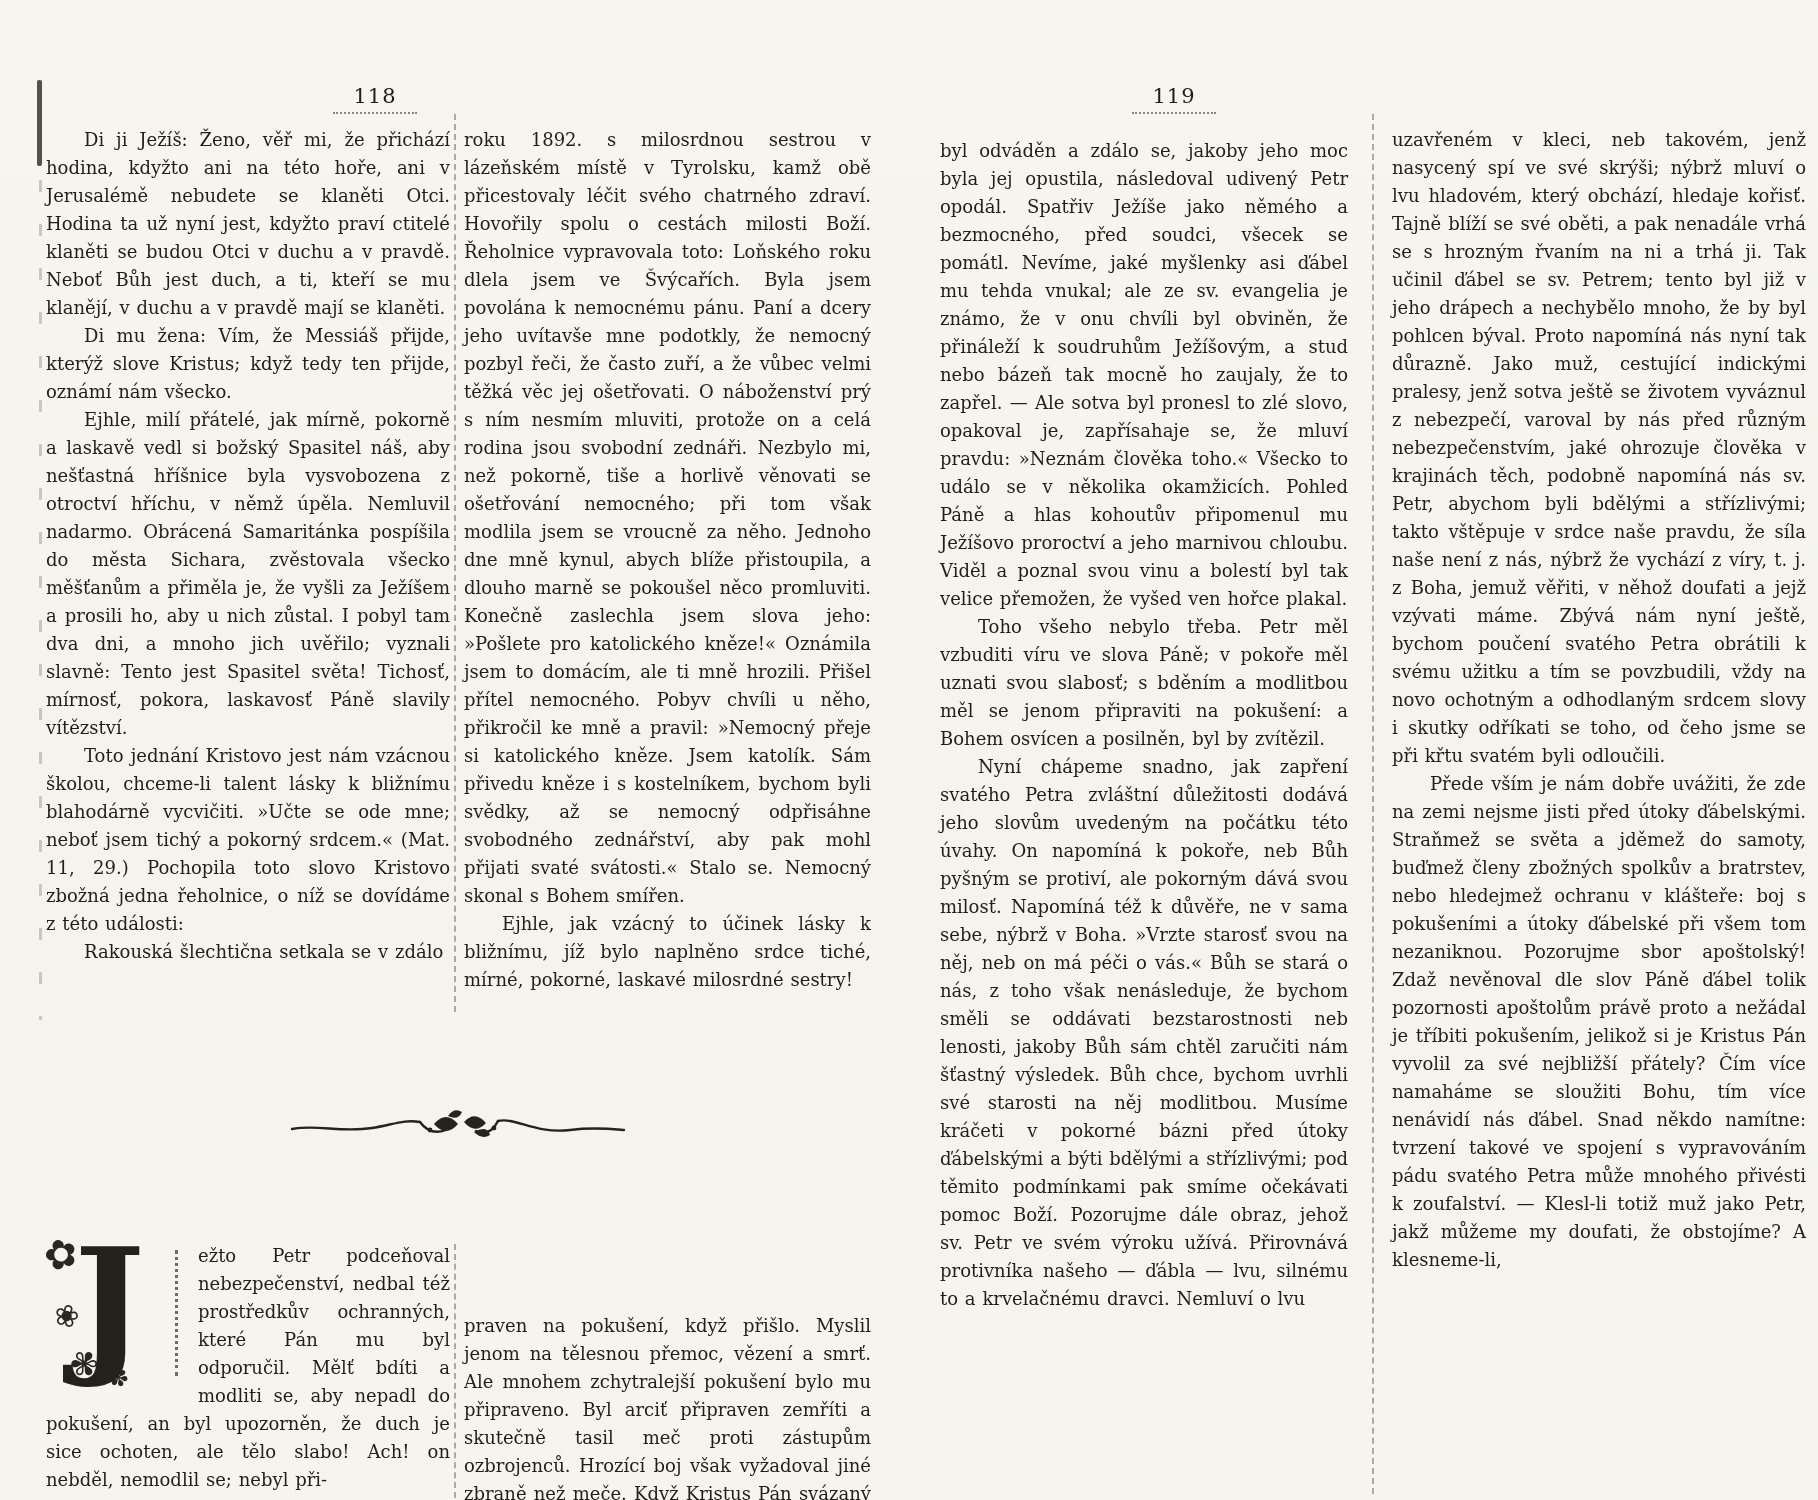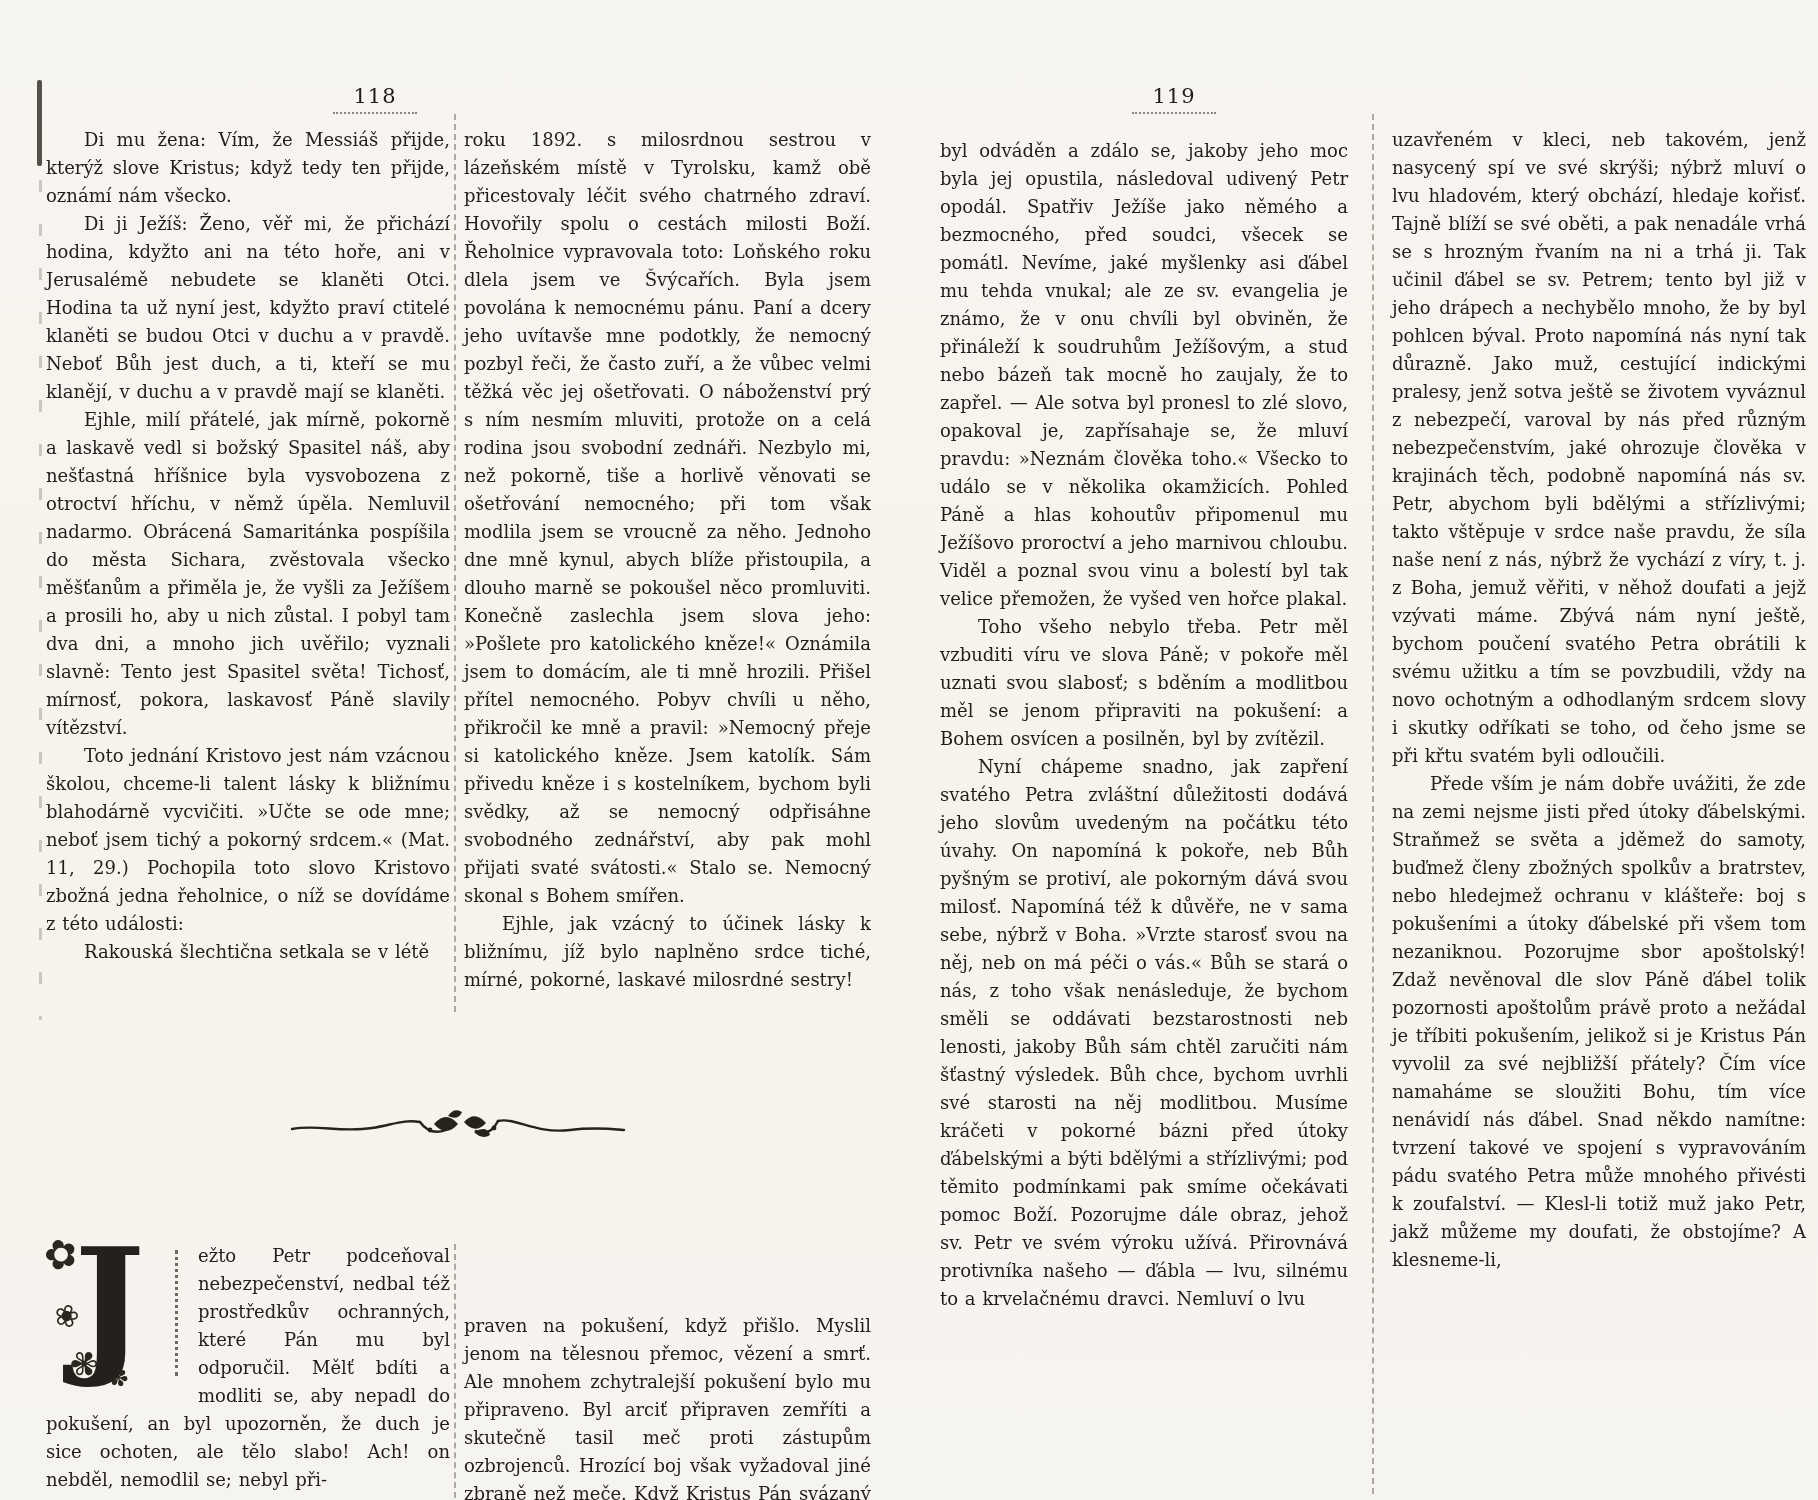--- a/index.html
+++ b/index.html
@@ -65,25 +65,25 @@
   <div class="pagenum" style="left:330px; top:84px;">118</div>
   <div class="pagenum-rule" style="left:333px; top:112px;"></div>
   <div class="pagenum" style="left:1129px; top:84px;">119</div>
   <div class="pagenum-rule" style="left:1132px; top:112px;"></div>
 
   <div class="vrule" style="left:454px; top:114px; height:898px;"></div>
   <div class="vrule" style="left:454px; top:1244px; height:254px;"></div>
   <div class="vrule" style="left:1372px; top:114px; height:1380px;"></div>
 
   <div class="col" style="left:46px; top:126px; width:404px;">
+    <p class="ind">Di ji Ježíš: Ženo, věř mi, že přichází hodina, kdyžto ani na této hoře, ani v Jerusalémě nebudete se klaněti Otci. Hodina ta už nyní jest, kdyžto praví ctitelé klaněti se budou Otci v duchu a v pravdě. Neboť Bůh jest duch, a ti, kteří se mu klanějí, v duchu a v pravdě mají se klaněti.</p>
     <p class="ind">Di mu žena: Vím, že Messiáš přijde, kterýž slove Kristus; když tedy ten přijde, oznámí nám všecko.</p>
-    <p class="ind">Di ji Ježíš: Ženo, věř mi, že přichází hodina, kdyžto ani na této hoře, ani v Jerusalémě nebudete se klaněti Otci. Hodina ta už nyní jest, kdyžto praví ctitelé klaněti se budou Otci v duchu a v pravdě. Neboť Bůh jest duch, a ti, kteří se mu klanějí, v duchu a v pravdě mají se klaněti.</p>
     <p class="ind">Ejhle, milí přátelé, jak mírně, pokorně a laskavě vedl si božský Spasitel náš, aby nešťastná hříšnice byla vysvobozena z otroctví hříchu, v němž úpěla. Nemluvil nadarmo. Obrácená Samaritánka pospíšila do města Sichara, zvěstovala všecko měšťanům a přiměla je, že vyšli za Ježíšem a prosili ho, aby u nich zůstal. I pobyl tam dva dni, a mnoho jich uvěřilo; vyznali slavně: Tento jest Spasitel světa! Tichosť, mírnosť, pokora, laskavosť Páně slavily vítězství.</p>
     <p class="ind">Toto jednání Kristovo jest nám vzácnou školou, chceme-li talent lásky k bližnímu blahodárně vycvičiti. »Učte se ode mne; neboť jsem tichý a pokorný srdcem.« (Mat. 11, 29.) Pochopila toto slovo Kristovo zbožná jedna řeholnice, o níž se dovídáme z této události:</p>
-    <p class="ind">Rakouská šlechtična setkala se v létě</p>
+    <p class="ind">Rakouská šlechtična setkala se v zdálo</p>
   </div>
 
   <div class="col" style="left:464px; top:126px; width:407px;">
     <p>roku 1892. s milosrdnou sestrou v lázeňském místě v Tyrolsku, kamž obě přicestovaly léčit svého chatrného zdraví. Hovořily spolu o cestách milosti Boží. Řeholnice vypravovala toto: Loňského roku dlela jsem ve Švýcařích. Byla jsem povolána k nemocnému pánu. Paní a dcery jeho uvítavše mne podotkly, že nemocný pozbyl řeči, že často zuří, a že vůbec velmi těžká věc jej ošetřovati. O náboženství prý s ním nesmím mluviti, protože on a celá rodina jsou svobodní zednáři. Nezbylo mi, než pokorně, tiše a horlivě věnovati se ošetřování nemocného; při tom však modlila jsem se vroucně za něho. Jednoho dne mně kynul, abych blíže přistoupila, a dlouho marně se pokoušel něco promluviti. Konečně zaslechla jsem slova jeho: »Pošlete pro katolického kněze!« Oznámila jsem to domácím, ale ti mně hrozili. Přišel přítel nemocného. Pobyv chvíli u něho, přikročil ke mně a pravil: »Nemocný přeje si katolického kněze. Jsem katolík. Sám přivedu kněze i s kostelníkem, bychom byli svědky, až se nemocný odpřisáhne svobodného zednářství, aby pak mohl přijati svaté svátosti.« Stalo se. Nemocný skonal s Bohem smířen.</p>
     <p class="ind">Ejhle, jak vzácný to účinek lásky k bližnímu, jíž bylo naplněno srdce tiché, mírné, pokorné, laskavé milosrdné sestry!</p>
   </div>
 
   <div class="ornament">
     <svg width="340" height="44" viewBox="0 0 340 44">
       <g stroke="#26221c" fill="none" stroke-width="2.4" stroke-linecap="round">

